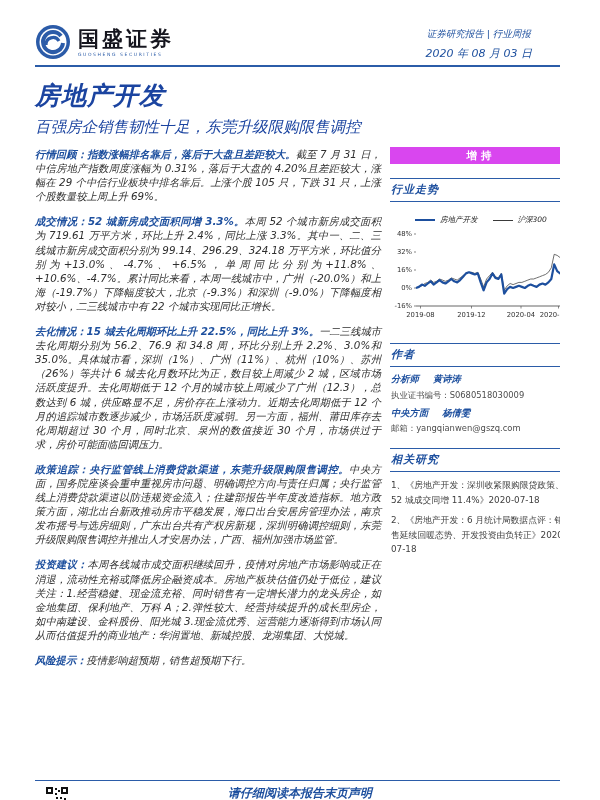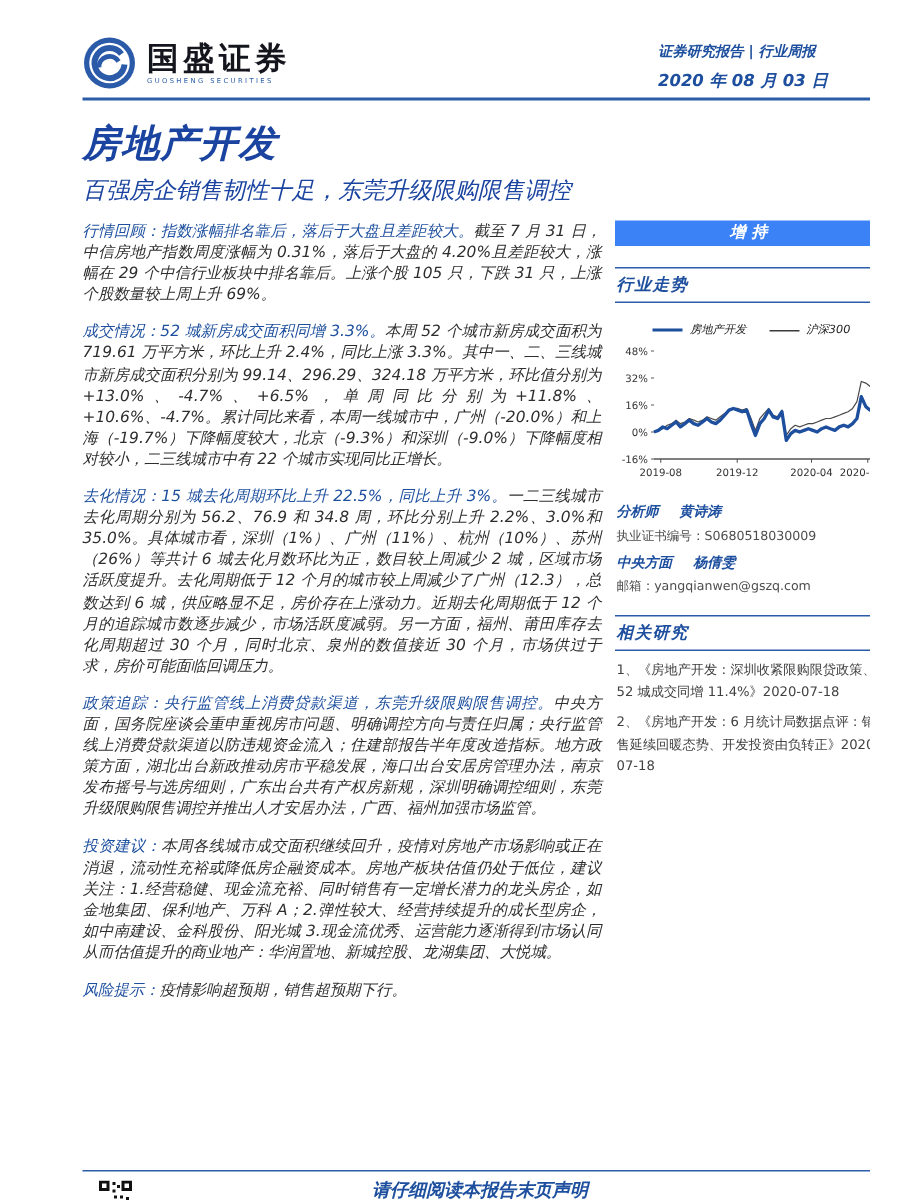--- a/index.html
+++ b/index.html
@@ -1,38 +1,38 @@
 <!DOCTYPE html>
 <html><head>
 <meta charset="utf-8">
 <style>
   * { margin:0; padding:0; box-sizing:border-box; }
   html,body { background:#ffffff; }
   .page {
     position:relative; width:560px; height:800px; background:#fff; overflow:hidden;
-    font-family:"DejaVu Sans", sans-serif; color:#262626;margin-left:20px;
+    font-family:"DejaVu Sans", sans-serif; color:#262626;
   }
   
   .brand { position:absolute; left:35px; top:24px; display:flex; align-items:center; gap:7px; }
   .brand-icon { width:36px; height:36px; }
   .brand-name { font-size:21px; font-weight:bold; color:#15151e; letter-spacing:3px; line-height:22px; }
   .brand-sub { font-size:4.5px; color:#2b5ca8; letter-spacing:1.6px; margin-top:2px; }
-  .report-meta { position:absolute; right:28px; top:28px; text-align:left; color:#1d4f9e; font-weight:bold; font-style:italic; }
+  .report-meta { position:absolute; right:28px; top:28px; text-align:center; color:#1d4f9e; font-weight:normal; font-style:italic; }
   .report-meta .line1 { font-size:9.5px; }
   .report-meta .line2 { font-size:11px; margin-top:5px; }
   .header-rule { position:absolute; left:35px; top:65px; width:537px; height:0; border-top:2.5px solid #2b5ca8; }
   .page-title { position:absolute; left:35px; top:79px; font-size:25px; font-weight:bold; font-style:italic; color:#1b44a0; letter-spacing:1px; }
   .headline { position:absolute; left:35px; top:117px; font-size:15.5px; font-weight:normal; font-style:italic; color:#1b44a0; }
   
   .main-col { position:absolute; left:35px; top:147px; width:346px; font-size:10.3px; line-height:14.1px; text-align:justify; font-style:italic; color:#2e2e2e; }
   .main-col p { margin-bottom:11px; }
-  .lead { color:#1d4f9e; font-weight:normal; }
+  .lead { color:#1d4f9e; font-weight:bold; }
   
   .sidebar { position:absolute; left:390px; top:147px; width:182px; }
-  .badge { height:17px; background:#3b82f6; color:#ffffff; text-align:center; font-size:10.5px; font-weight:bold; line-height:17px; letter-spacing:4px; font-style:italic; }
+  .badge { height:17px; background:#d946ef; color:#ffffff; text-align:center; font-size:10.5px; font-weight:bold; line-height:17px; letter-spacing:4px; }
   .sec-title { margin-top:14px; border-top:1.6px solid #2b5ca8; border-bottom:1.6px solid #2b5ca8; padding:3px 1px 4px 1px; color:#1d4f9e; font-weight:bold; font-style:italic; font-size:11px; letter-spacing:1px; }
   .legend { margin-top:13px; display:flex; align-items:center; justify-content:center; gap:5px; font-size:7.5px; color:#222; font-style:italic; }
   .sw { display:inline-block; width:20px; height:0; }
   .sw1 { border-top:2.4px solid #1d4f9e; }
   .sw2 { border-top:0.8px solid #3a3a3a; margin-left:10px; }
   .chart-wrap { margin-top:4px; }
   .tick { font-size:6.8px; fill:#333; font-family:"DejaVu Sans", sans-serif; }
   .author-row { margin-top:6px; font-size:9.3px; font-weight:bold; font-style:italic; color:#1d4f9e; padding-left:1px; }
   .author-row .an { margin-left:14px; }
   .detail { margin-top:3.5px; font-size:8.4px; color:#4d4d4d; padding-left:1px; }
@@ -110,20 +110,21 @@
           <text x="81.5" y="88" text-anchor="middle" class="tick">2019-12</text>
           <line x1="131" x2="131" y1="77" y2="79.5" stroke="#555" stroke-width="0.7"></line>
           <text x="131" y="88" text-anchor="middle" class="tick">2020-04</text>
           <line x1="168.5" x2="168.5" y1="77" y2="79.5" stroke="#555" stroke-width="0.7"></line>
           <text x="164" y="88" text-anchor="middle" class="tick">2020-07</text>
           <polyline points="26.0,59.0 28.9,57.9 31.9,56.8 34.8,54.5 37.8,53.4 40.7,51.1 43.6,53.4 46.6,52.3 49.5,50.0 52.5,51.1 55.4,52.3 58.4,51.1 61.3,48.9 64.2,50.0 67.2,51.1 70.1,48.9 73.1,46.6 76.0,44.4 78.9,43.3 81.9,43.3 84.8,44.4 87.8,43.3 90.7,50.0 93.6,57.9 96.6,50.0 99.5,46.6 102.5,43.3 105.4,47.8 108.4,48.9 111.3,44.4 114.2,61.3 117.2,56.8 120.1,54.5 123.1,55.6 126.0,54.5 128.9,53.4 131.9,53.4 134.8,52.3 137.8,51.1 140.7,50.0 143.6,50.0 146.6,48.9 149.5,47.8 152.5,46.6 155.4,45.5 158.4,43.3 161.3,38.8 164.2,25.3 167.2,26.4 170.1,28.6 173.1,29.8 176.0,28.6" fill="none" stroke="#4a4a4a" stroke-width="0.8" stroke-linejoin="round"></polyline>
           <polyline points="26.0,59.0 28.9,57.9 31.9,55.6 34.8,56.8 37.8,54.5 40.7,52.3 43.6,55.6 46.6,53.4 49.5,51.1 52.5,53.4 55.4,54.5 58.4,52.3 61.3,50.0 64.2,52.3 67.2,53.4 70.1,51.1 73.1,47.8 76.0,44.4 78.9,43.3 81.9,44.4 84.8,45.5 87.8,44.4 90.7,53.4 93.6,61.3 96.6,53.4 99.5,50.0 102.5,44.4 105.4,48.9 108.4,50.0 111.3,45.5 114.2,64.6 117.2,60.1 120.1,57.9 123.1,59.0 126.0,57.9 128.9,56.8 131.9,57.9 134.8,59.0 137.8,56.8 140.7,55.6 143.6,56.8 146.6,57.9 149.5,55.6 152.5,54.5 155.4,55.6 158.4,53.4 161.3,50.0 164.2,35.4 167.2,42.1 170.1,44.4 173.1,45.5 176.0,46.6" fill="none" stroke="#1d4f9e" stroke-width="2.2" stroke-linejoin="round"></polyline>
         </svg>
     </div>
 
+    <div class="sec-title">作者</div>
 
     <div class="author-row">
       <span>分析师</span><span class="an">黄诗涛</span>
     </div>
     <div class="detail">执业证书编号：S0680518030009</div>
 
     <div class="author-row">
       <span>中央方面</span><span class="an">杨倩雯</span>
     </div>
     <div class="detail">邮箱：yangqianwen@gszq.com</div>

